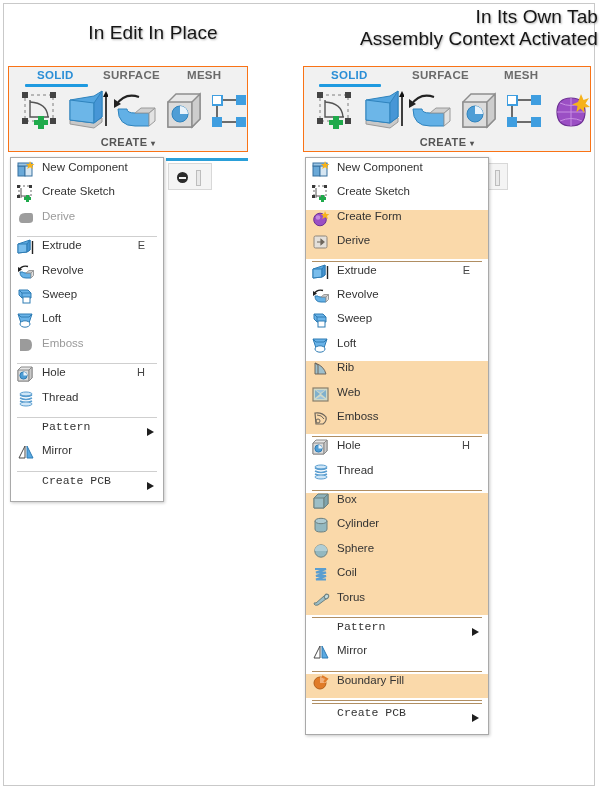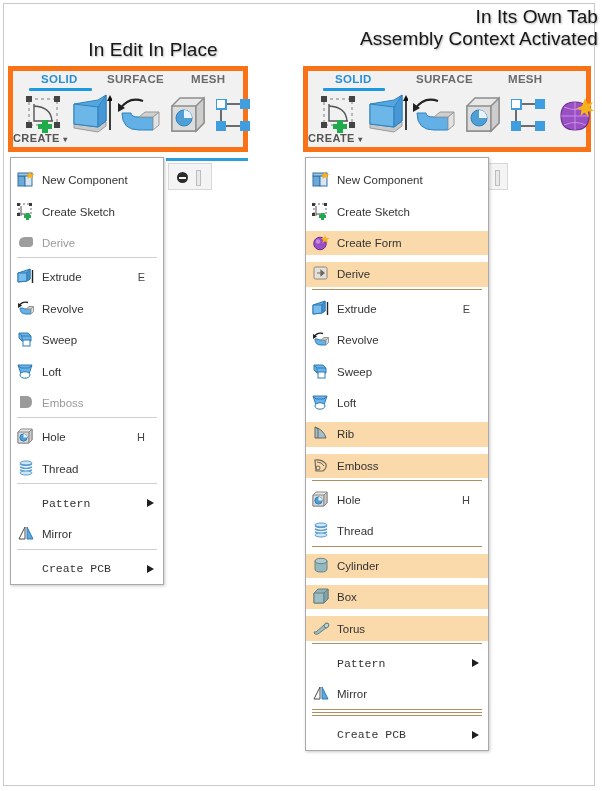--- a/index.html
+++ b/index.html
@@ -15,48 +15,48 @@
     border:1px solid #c9c9c9;background:#fff;box-sizing:border-box;
   }
   
   .title{
     position:absolute;
     font-size:19px;color:#161616;
     text-align:center;letter-spacing:.1px;
     text-shadow:1px 1px 2px rgba(120,120,120,.55);
     white-space:pre-line;line-height:1.15;
   }
-  #title-left{left:8px;top:39px;width:290px;}
+  #title-left{left:8px;top:22px;width:290px;}
   #title-right{left:300px;top:6px;width:298px;text-align:right;}
 
   
   .ribbon{
     position:absolute;
     background:#f1f1f1;
-    border:5px solid #f97316;
+    border:1px solid #f97316;
     box-sizing:border-box;
     text-decoration:underline;
   }
   #ribbon-left{left:8px;top:66px;width:240px;height:86px;}
   #ribbon-right{left:303px;top:66px;width:288px;height:86px;}
   .ribbon-tabs{
     position:relative;height:20px;
   }
   .rtab{
     position:absolute;top:2px;
     font-size:11.5px;color:#6a6a6a;font-weight:bold;letter-spacing:.3px;
   }
   .rtab.active{color:#2a8ed6;}
   .rtab-underline{
     position:absolute;height:3px;background:#1f9ae0;border-radius:1px;
   }
   .ribbon-icons{position:relative;height:46px;}
   .ribbon-icons svg{position:absolute;}
   .create-label{
-    position:absolute;bottom:3px;width:100%;
+    position:absolute;bottom:3px;width:100%;text-align:center;
     font-size:11px;font-weight:bold;color:#555;letter-spacing:.4px;
   }
   .create-label .car{font-size:8px;}
 
   
   .tabline{position:absolute;background:#2a9fd8;height:3px;}
   .tabchip{
     position:absolute;background:#f4f4f4;border:1px solid #d8d8d8;
     box-sizing:border-box;
   }
@@ -77,25 +77,24 @@
     position:absolute;background:#ffffff;
     border:1px solid #a9a9a9;
     box-sizing:border-box;
     box-shadow:1px 1px 3px rgba(0,0,0,.22);
     padding:3px 0;
   }
   #menu-left{left:10px;top:157px;width:154px;}
   #menu-right{left:305px;top:157px;width:184px;}
 
   .mi{
-    position:relative;height:24.4px;display:flex;align-items:center;
+    position:relative;height:24.4px;display:flex;
     font-size:11.5px;color:#333;
     padding-left:6px;box-sizing:border-box;
     cursor:default;
-    margin-top:7px;
   }
   .mi.hl{background:#fad9aa;}
   .mi.dim{color:#9a9a9a;}
   .mi .ico{
     width:20px;height:18px;margin-right:5px;flex:0 0 20px;
     position:relative;
   }
   .mi .ico svg{position:absolute;left:0;top:0;}
   .mi .lbl{flex:1 1 auto;white-space:nowrap;}
   .mi .kbd{
@@ -502,20 +501,30 @@
         <svg width="18" height="17" viewBox="0 0 18 17">
           <path d="M3 2 L3 13 L14 13 Q12 5 3 2 Z" fill="#9fc0cc" stroke="#6d665c"></path>
           <path d="M3 2 L6 4 L6 13" fill="none" stroke="#6d665c"></path>
         </svg>
       </span>
       <span class="lbl">Rib</span>
     </div>
     <div class="mi hl">
       <span class="ico">
         <svg width="18" height="17" viewBox="0 0 18 17">
+          <rect x="1" y="2" width="15" height="13" fill="#cfd9c8" stroke="#8a7f6b" stroke-width="1.2"></rect>
+          <path d="M3 4 L8 8 L3 12 Z M14 4 L9 8 L14 12 Z" fill="#7fb0cc"></path>
+          <path d="M4 4 L13 4 L8.5 7 Z M4 13 L13 13 L8.5 10 Z" fill="#9cc3da"></path>
+        </svg>
+      </span>
+      <span class="lbl">Web</span>
+    </div>
+    <div class="mi hl">
+      <span class="ico">
+        <svg width="18" height="17" viewBox="0 0 18 17">
           <path d="M3 3 Q10 2 14 7 Q15 11 11 14 L4 14 Z" fill="none" stroke="#6d665c" stroke-width="1.2"></path>
           <path d="M5 5 Q10 5 12 9" fill="none" stroke="#6d665c"></path>
           <circle cx="6" cy="11" r="2" fill="none" stroke="#6d665c"></circle>
         </svg>
       </span>
       <span class="lbl">Emboss</span>
     </div>
     <div class="sep dark"></div>
     <div class="mi">
       <span class="ico">
@@ -537,35 +546,52 @@
           <path d="M3 4 Q9 7 15 4 M3 7 Q9 10 15 7 M3 10 Q9 13 15 10" fill="none" stroke="#5b9ed0" stroke-width="1.5"></path>
           <ellipse cx="9" cy="13" rx="6" ry="2" fill="#cfe6f7" stroke="#5b9ed0"></ellipse>
         </svg>
       </span>
       <span class="lbl">Thread</span>
     </div>
     <div class="sep dark"></div>
     <div class="mi hl">
       <span class="ico">
         <svg width="18" height="17" viewBox="0 0 18 17">
-          <path d="M3 4 L3 12 Q3 15 9 15 Q15 15 15 12 L15 4 Z" fill="#93b8c0" stroke="#6d807f"></path>
-          <ellipse cx="9" cy="4" rx="6" ry="2.7" fill="#aecbd2" stroke="#6d807f"></ellipse>
-        </svg>
-      </span>
-      <span class="lbl">Cylinder</span>
-    </div>
-    <div class="mi hl">
-      <span class="ico">
-        <svg width="18" height="17" viewBox="0 0 18 17">
           <path d="M2 5 L6 1 L16 1 L16 11 L12 15 L2 15 Z" fill="#8fb3bb" stroke="#6d807f"></path>
           <path d="M2 5 L12 5 L12 15 L2 15 Z" fill="#9cbec6" stroke="#6d807f"></path>
           <path d="M12 5 L16 1 L16 11 L12 15 Z" fill="#7fa4ad" stroke="#6d807f"></path>
         </svg>
       </span>
       <span class="lbl">Box</span>
+    </div>
+    <div class="mi hl">
+      <span class="ico">
+        <svg width="18" height="17" viewBox="0 0 18 17">
+          <path d="M3 4 L3 12 Q3 15 9 15 Q15 15 15 12 L15 4 Z" fill="#93b8c0" stroke="#6d807f"></path>
+          <ellipse cx="9" cy="4" rx="6" ry="2.7" fill="#aecbd2" stroke="#6d807f"></ellipse>
+        </svg>
+      </span>
+      <span class="lbl">Cylinder</span>
+    </div>
+    <div class="mi hl">
+      <span class="ico">
+        <svg width="18" height="17" viewBox="0 0 18 17">
+          <circle cx="9" cy="9" r="6.2" fill="#93b8c0" stroke="#6d807f"></circle>
+          <path d="M2.8 9 A6.2 6.2 0 0 1 15.2 9 Z" fill="#b1ced5"></path>
+        </svg>
+      </span>
+      <span class="lbl">Sphere</span>
+    </div>
+    <div class="mi hl">
+      <span class="ico">
+        <svg width="18" height="17" viewBox="0 0 18 17">
+          <path d="M3 3 L14 3 L4 6.5 L14 6.5 L4 10 L14 10 L4 13.5 L14 13.5" fill="none" stroke="#5b9ed0" stroke-width="2"></path>
+        </svg>
+      </span>
+      <span class="lbl">Coil</span>
     </div>
     <div class="mi hl">
       <span class="ico">
         <svg width="18" height="17" viewBox="0 0 18 17">
           <path d="M4 12 L12 5 Q15 3 16 5 Q16 7 14 8 L6 14 Q3 15 2 13 Q2 11 4 12 Z" fill="#9cbec6" stroke="#6d807f"></path>
           <ellipse cx="14.5" cy="5.5" rx="2" ry="2.4" transform="rotate(35 14.5 5.5)" fill="#c3dade" stroke="#6d807f"></ellipse>
         </svg>
       </span>
       <span class="lbl">Torus</span>
     </div>
@@ -577,19 +603,29 @@
     <div class="mi">
       <span class="ico">
         <svg width="18" height="17" viewBox="0 0 18 17">
           <path d="M8 2 L2 14 L8 14 Z" fill="#ffffff" stroke="#4a4a4a"></path>
           <path d="M10 2 L16 14 L10 14 Z" fill="#5aa9e2" stroke="#2f7cb4"></path>
         </svg>
       </span>
       <span class="lbl">Mirror</span>
     </div>
     <div class="sep dark"></div>
+    <div class="mi hl">
+      <span class="ico">
+        <svg width="18" height="17" viewBox="0 0 18 17">
+          <circle cx="8" cy="9" r="6" fill="#e07b28" stroke="#b5601a"></circle>
+          <path d="M8 3 A6 6 0 0 1 14 9 L8 9 Z" fill="#f2b07a"></path>
+          <path d="M10 2 L15 5 L12 8" fill="none" stroke="#e07b28" stroke-width="2"></path>
+        </svg>
+      </span>
+      <span class="lbl">Boundary Fill</span>
+    </div>
     <div class="sep dark"></div>
     <div class="sep dark"></div>
     <div class="mi noicon">
       <span class="lbl">Create PCB</span>
       <span class="arrow"></span>
     </div>
   </div>
 
 </body></html>

